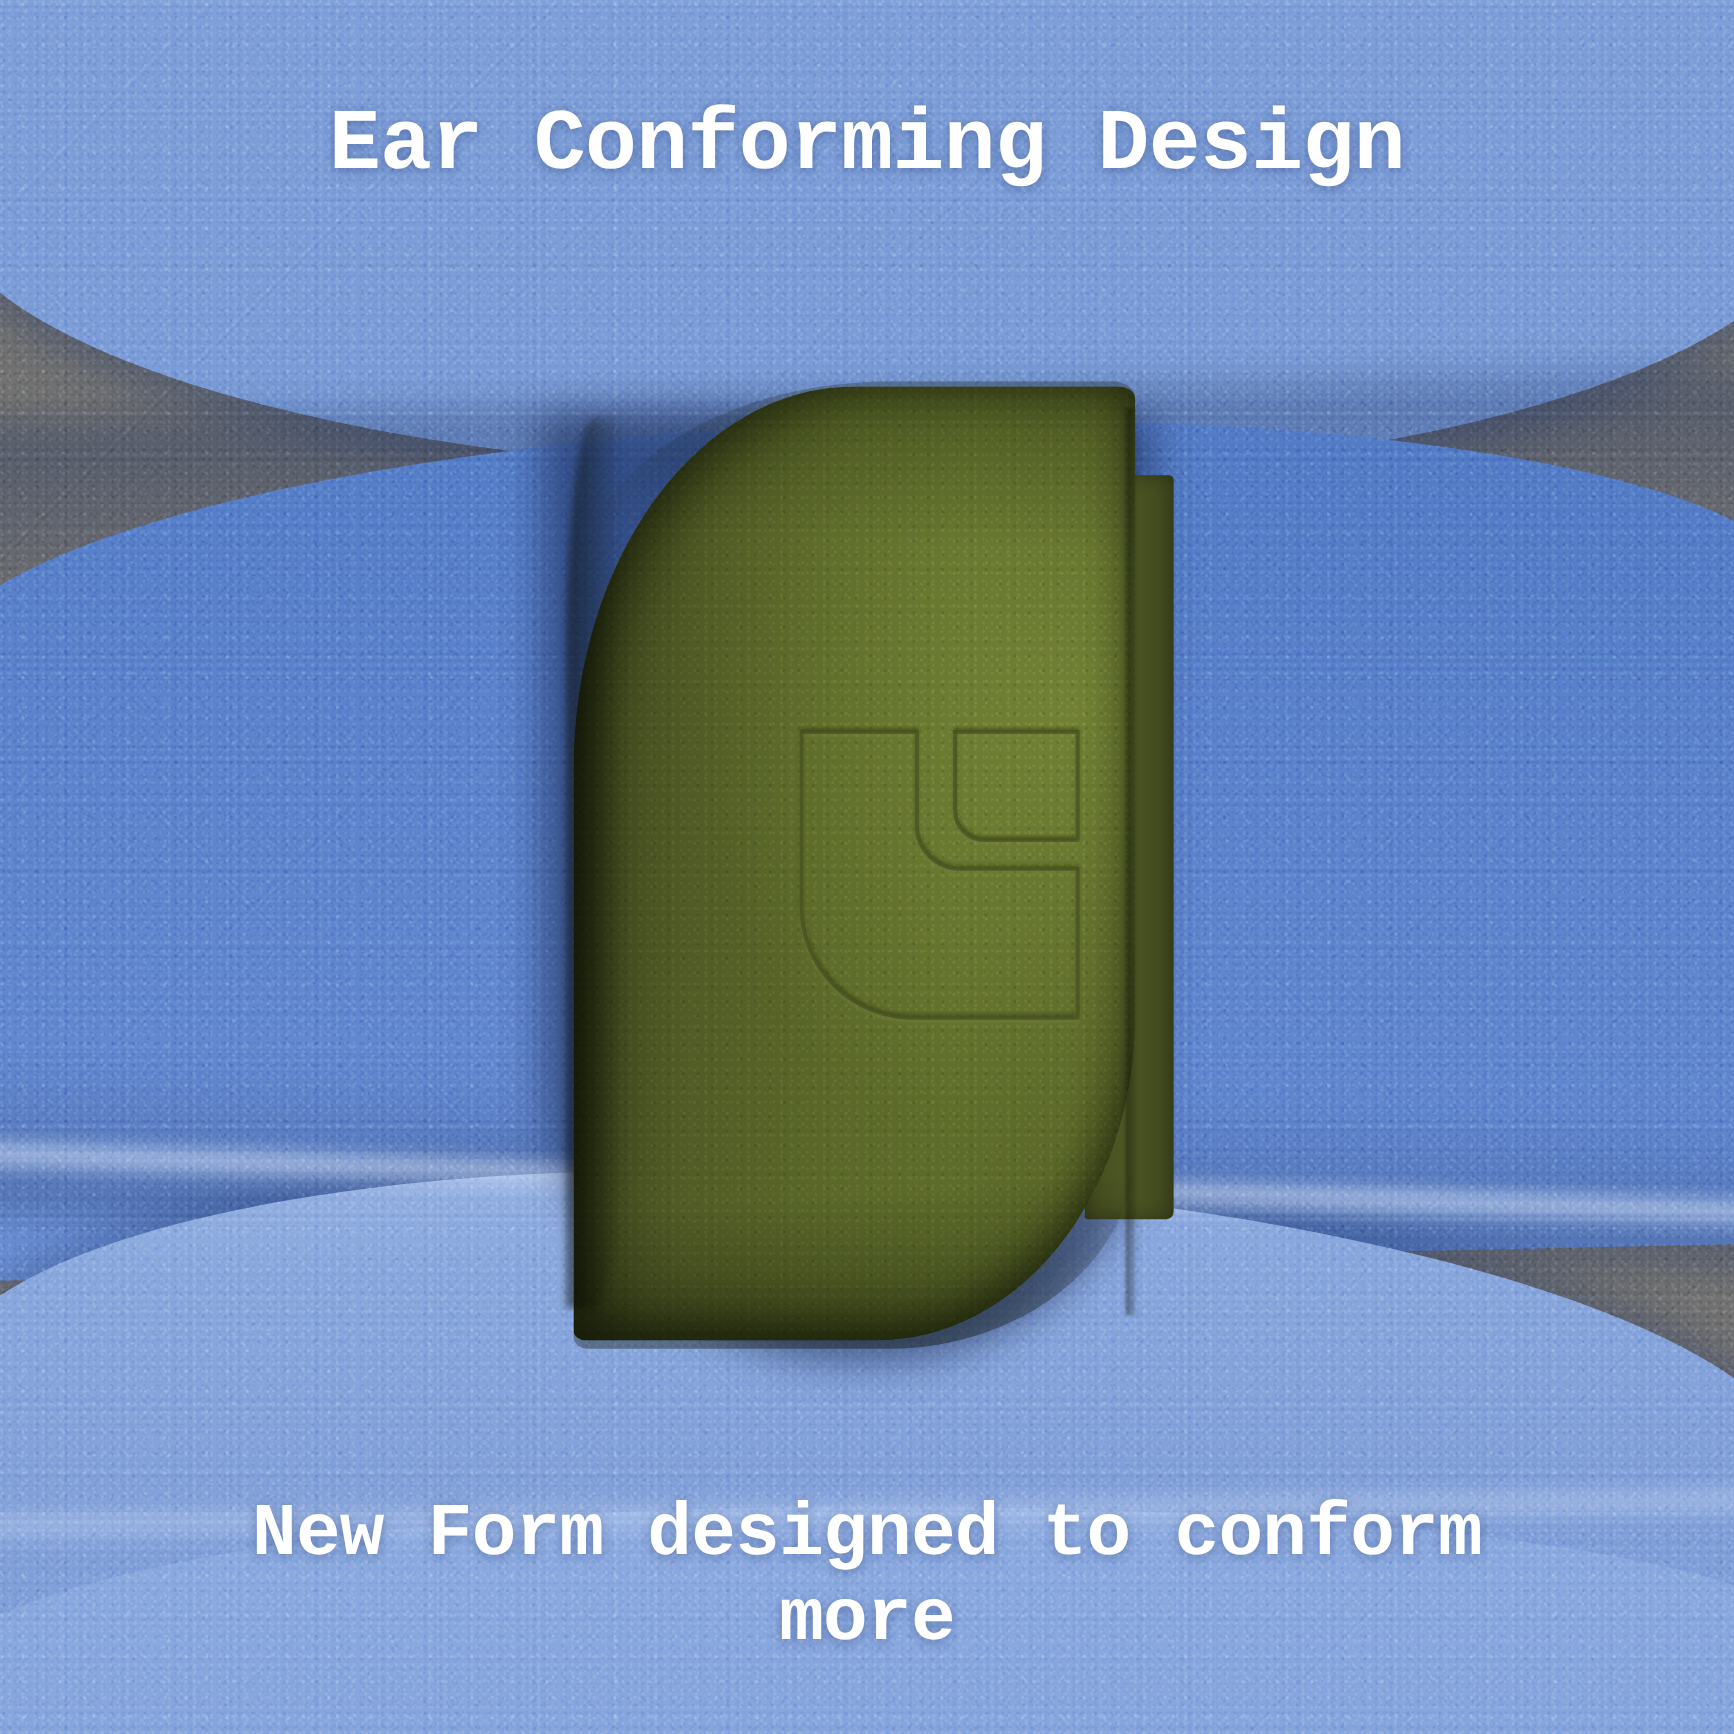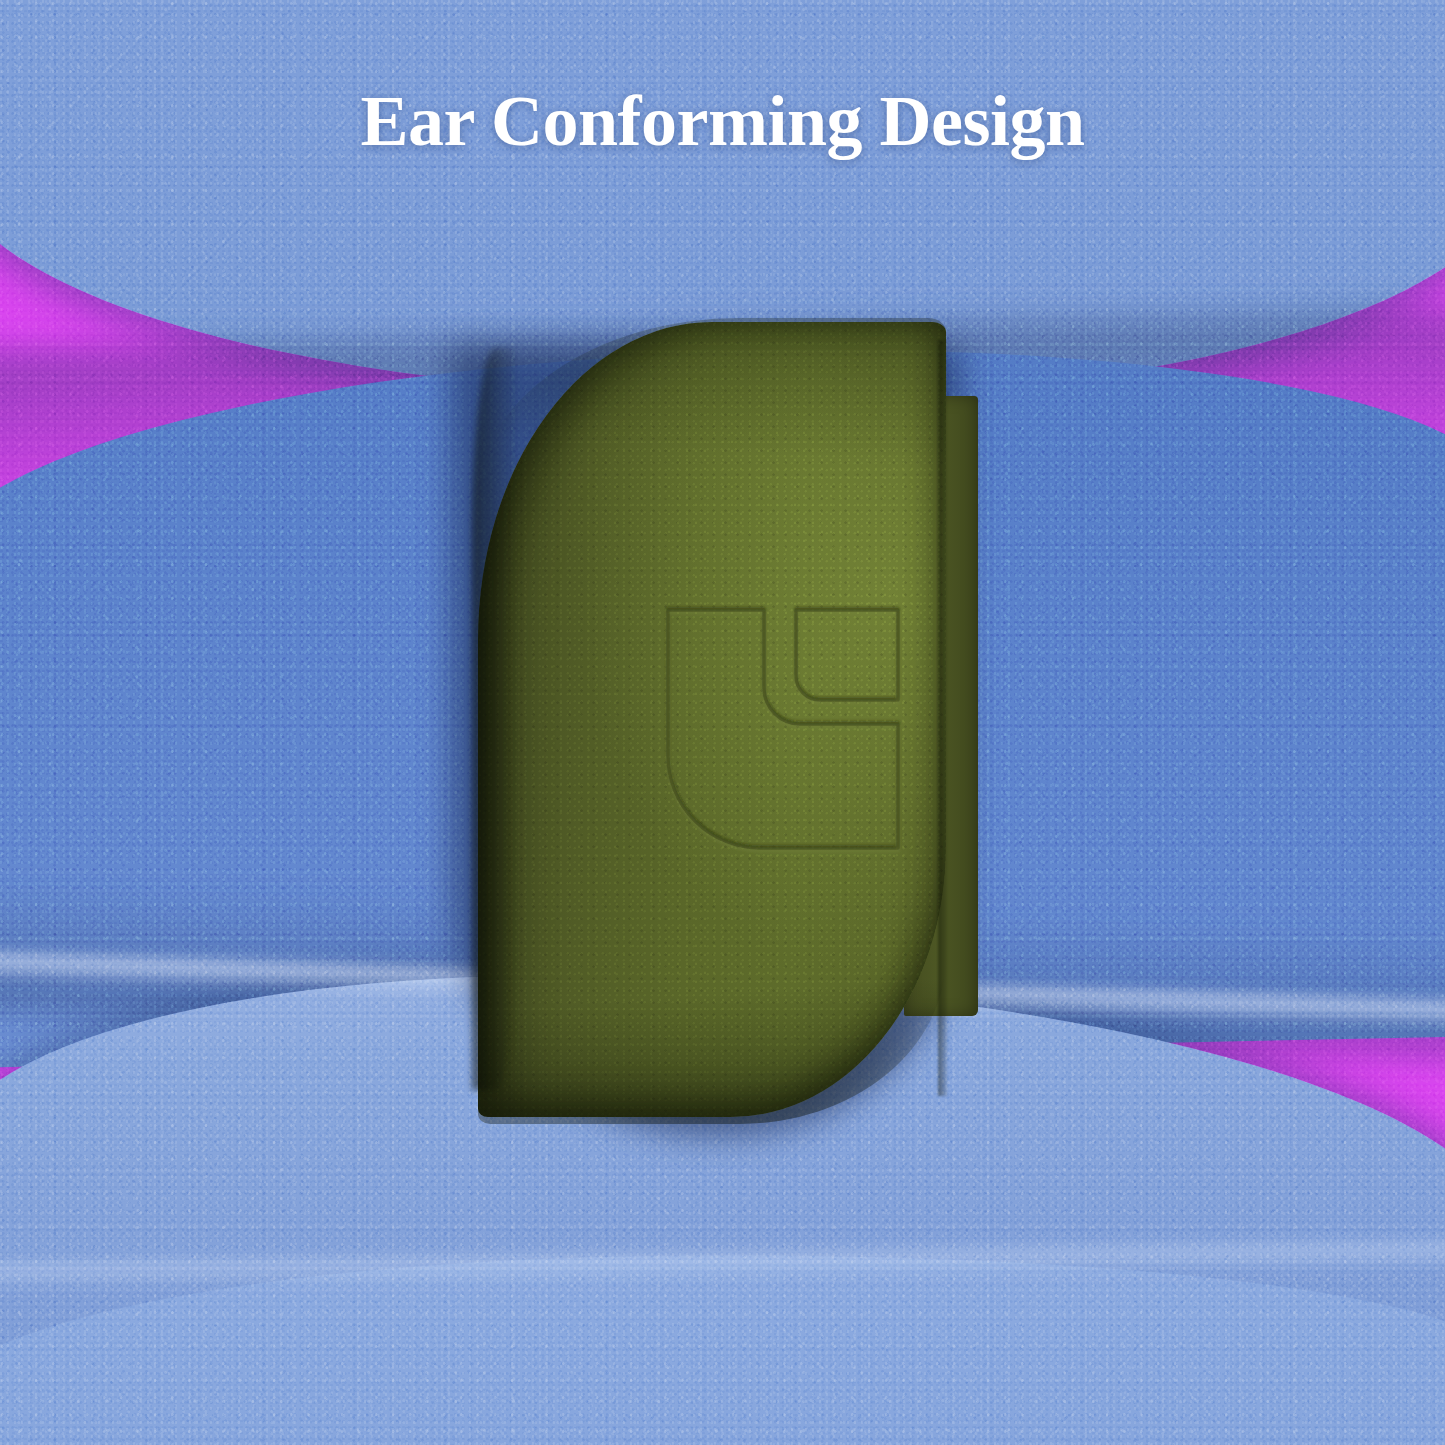--- a/index.html
+++ b/index.html
@@ -6,22 +6,22 @@
   html, body {
     margin: 0;
     padding: 0;
     background: #7b9ad6;
   }
   #stage {
     position: relative;
     width: 1445px;
     height: 1445px;
     overflow: hidden;
-    background: #d946ef;
-    font-family: Liberation Serif, serif;
+    background: #737373;
+    font-family: Liberation Mono, monospace;
     -webkit-font-smoothing: antialiased;
   }
 
   
   .bg-layer { position: absolute; inset: 0; }
 
   .grain {
     position: absolute; inset: 0;
     opacity: .30;
     mix-blend-mode: overlay;
@@ -285,15 +285,16 @@
                    A 24 24 0 0 1 136,72
                    Z"></path>
         </g>
       </svg>
     </div>
   </div>
 
   <div id="headline">Ear Conforming Design</div>
 
   <div id="caption">
+    <span class="line">New Form designed to conform more</span>
   </div>
 
 </div>
 
 </body></html>

